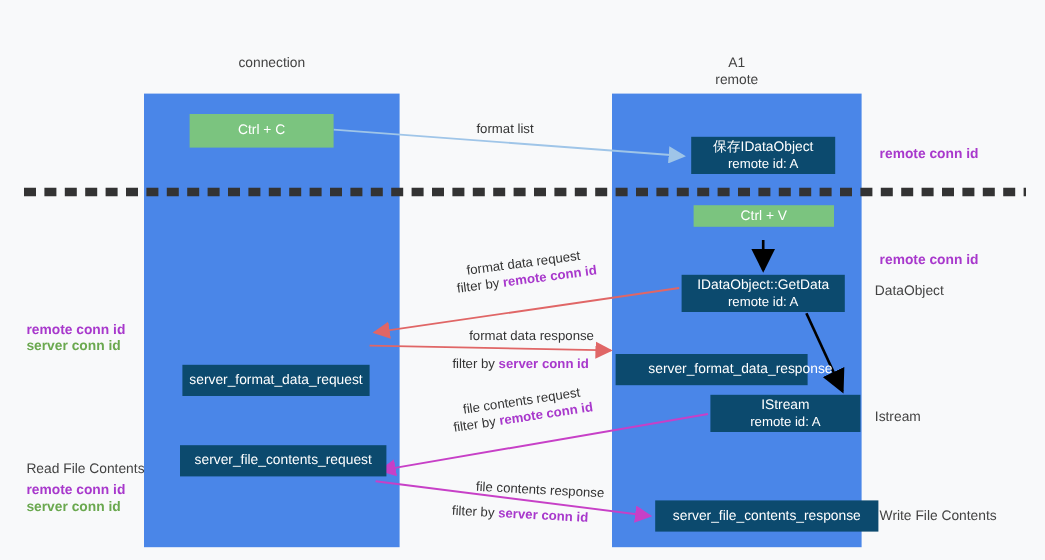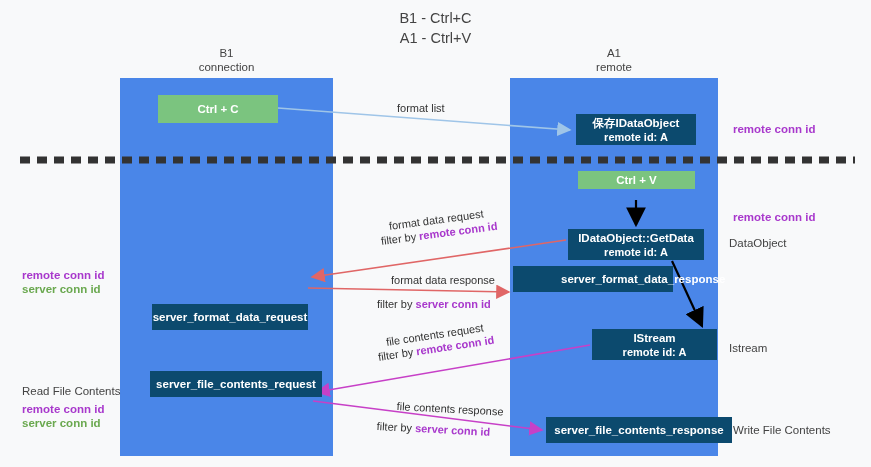--- a/index.html
+++ b/index.html
@@ -38,42 +38,42 @@
     color: #434343;
     font-size: 14.5px;
     line-height: 20px;
     white-space: pre-line;
   }
 
   .box {
     position: absolute;
     display: flex;
     flex-direction: column;
+    align-items: center;
     justify-content: center;
     color: #ffffff;
     font-size: 11.5px;
     line-height: 14px;
     text-align: center;
     box-sizing: border-box;
-    font-weight: bold;
   }
   .box.green { background: #7bc47f; }
   .box.orange { background: #0c4a6e; }
   .box .l2 { font-size: 11px; }
 
   
   #box-ctrlc { left: 158px; top: 95px;  width: 120px; height: 28px; }
   #box-ctrlv { left: 578px; top: 171px; width: 117px; height: 18px; }
 
   
   #box-idataobject      { left: 576px; top: 114px; width: 120px; height: 31px; }
   #box-getdata          { left: 568px; top: 229px; width: 136px; height: 31px; }
   #box-istream          { left: 592px; top: 329px; width: 125px; height: 31px; }
   #box-sfdreq           { left: 152px; top: 268px; width: 156px; height: 26px; margin-top: 36px; }
-  #box-sfdres           { left: 513px; top: 266px; width: 160px; height: 26px; padding-left: 48px; }
+  #box-sfdres           { left: 513px; top: 295px; width: 160px; height: 26px; padding-left: 48px; }
   #box-sfcreq          { left: 150px; top: 371px; width: 172px; height: 26px; }
   #box-sfcres          { left: 546px; top: 417px; width: 186px; height: 26px; }
 
   .side-label {
     position: absolute;
     font-size: 11.5px;
     line-height: 15px;
     color: #434343;
     white-space: nowrap;
   }
@@ -93,25 +93,22 @@
     left: 0; top: 0;
     width: 871px; height: 467px;
     pointer-events: none;
   }
 </style>
 </head>
 <body>
 
 <div id="canvas">
 
-  <div id="title">B1 - Ctrl+C
-A1 - Ctrl+V</div>
 
   <div id="head-b1" class="col-head">
-    <div>B1</div>
     <div>connection</div>
   </div>
   <div id="head-a1" class="col-head">
     <div>A1</div>
     <div>remote</div>
   </div>
 
   <div id="col-b1" class="col"></div>
   <div id="col-a1" class="col"></div>
 

